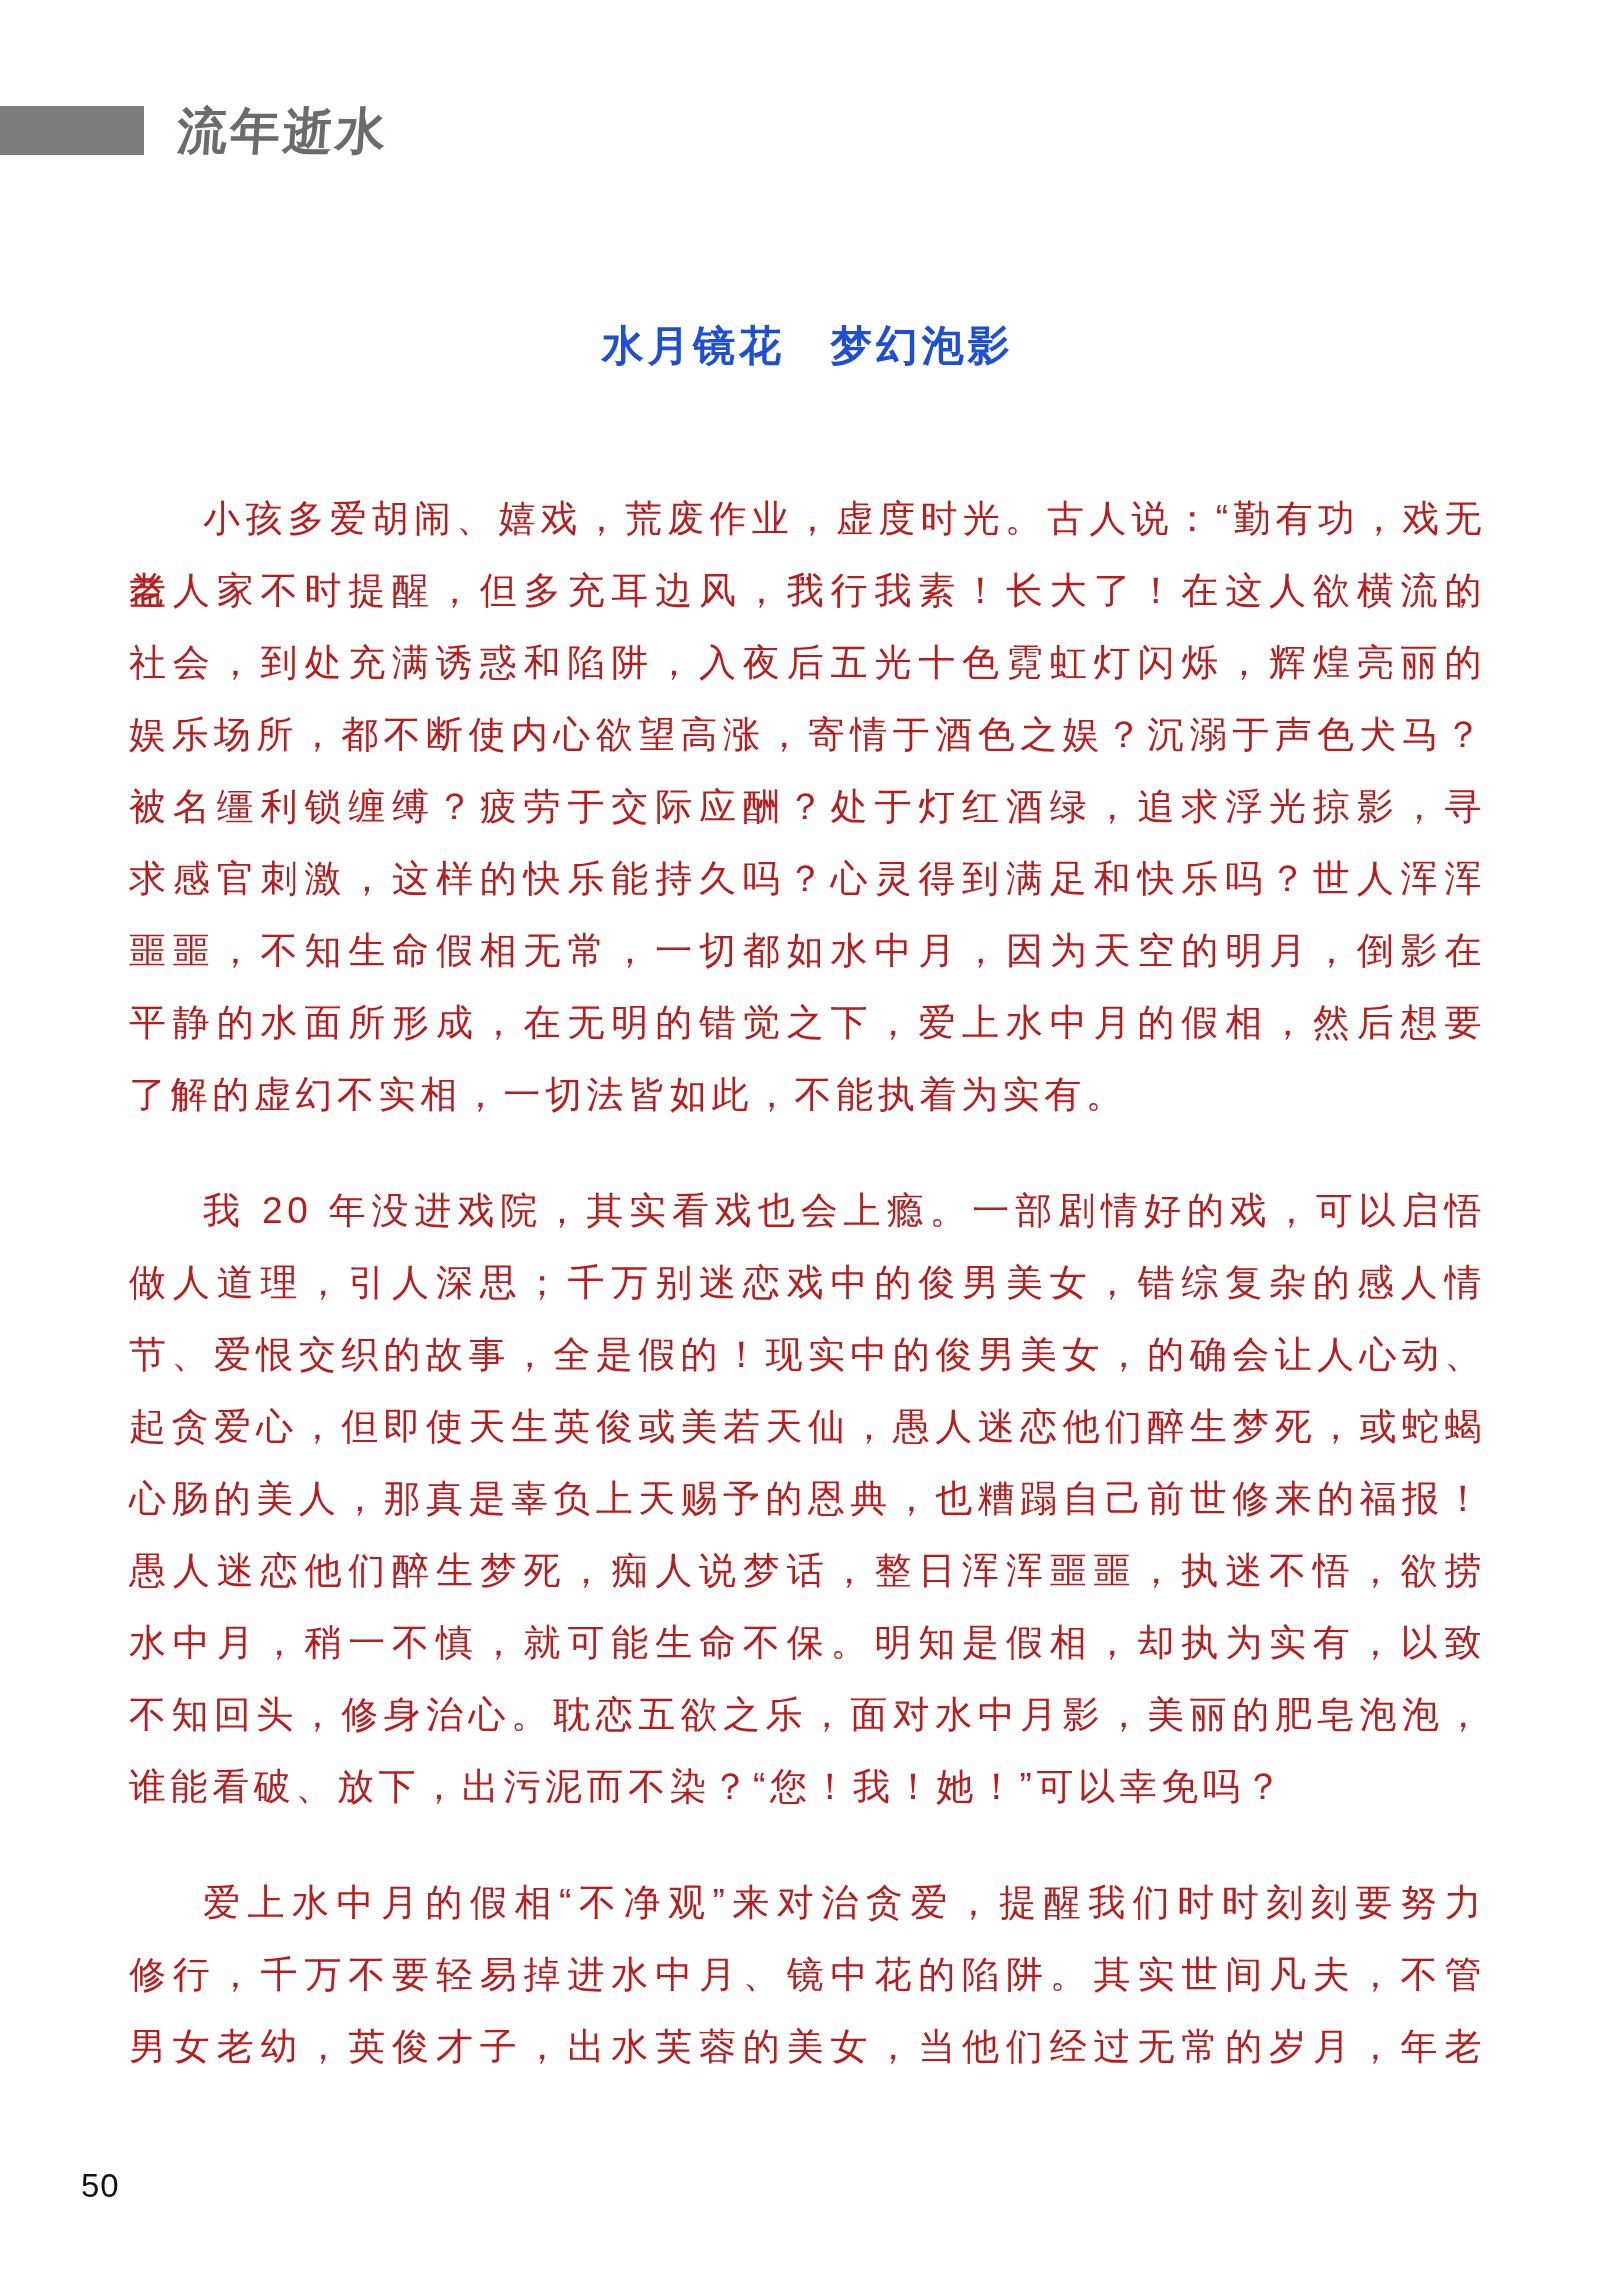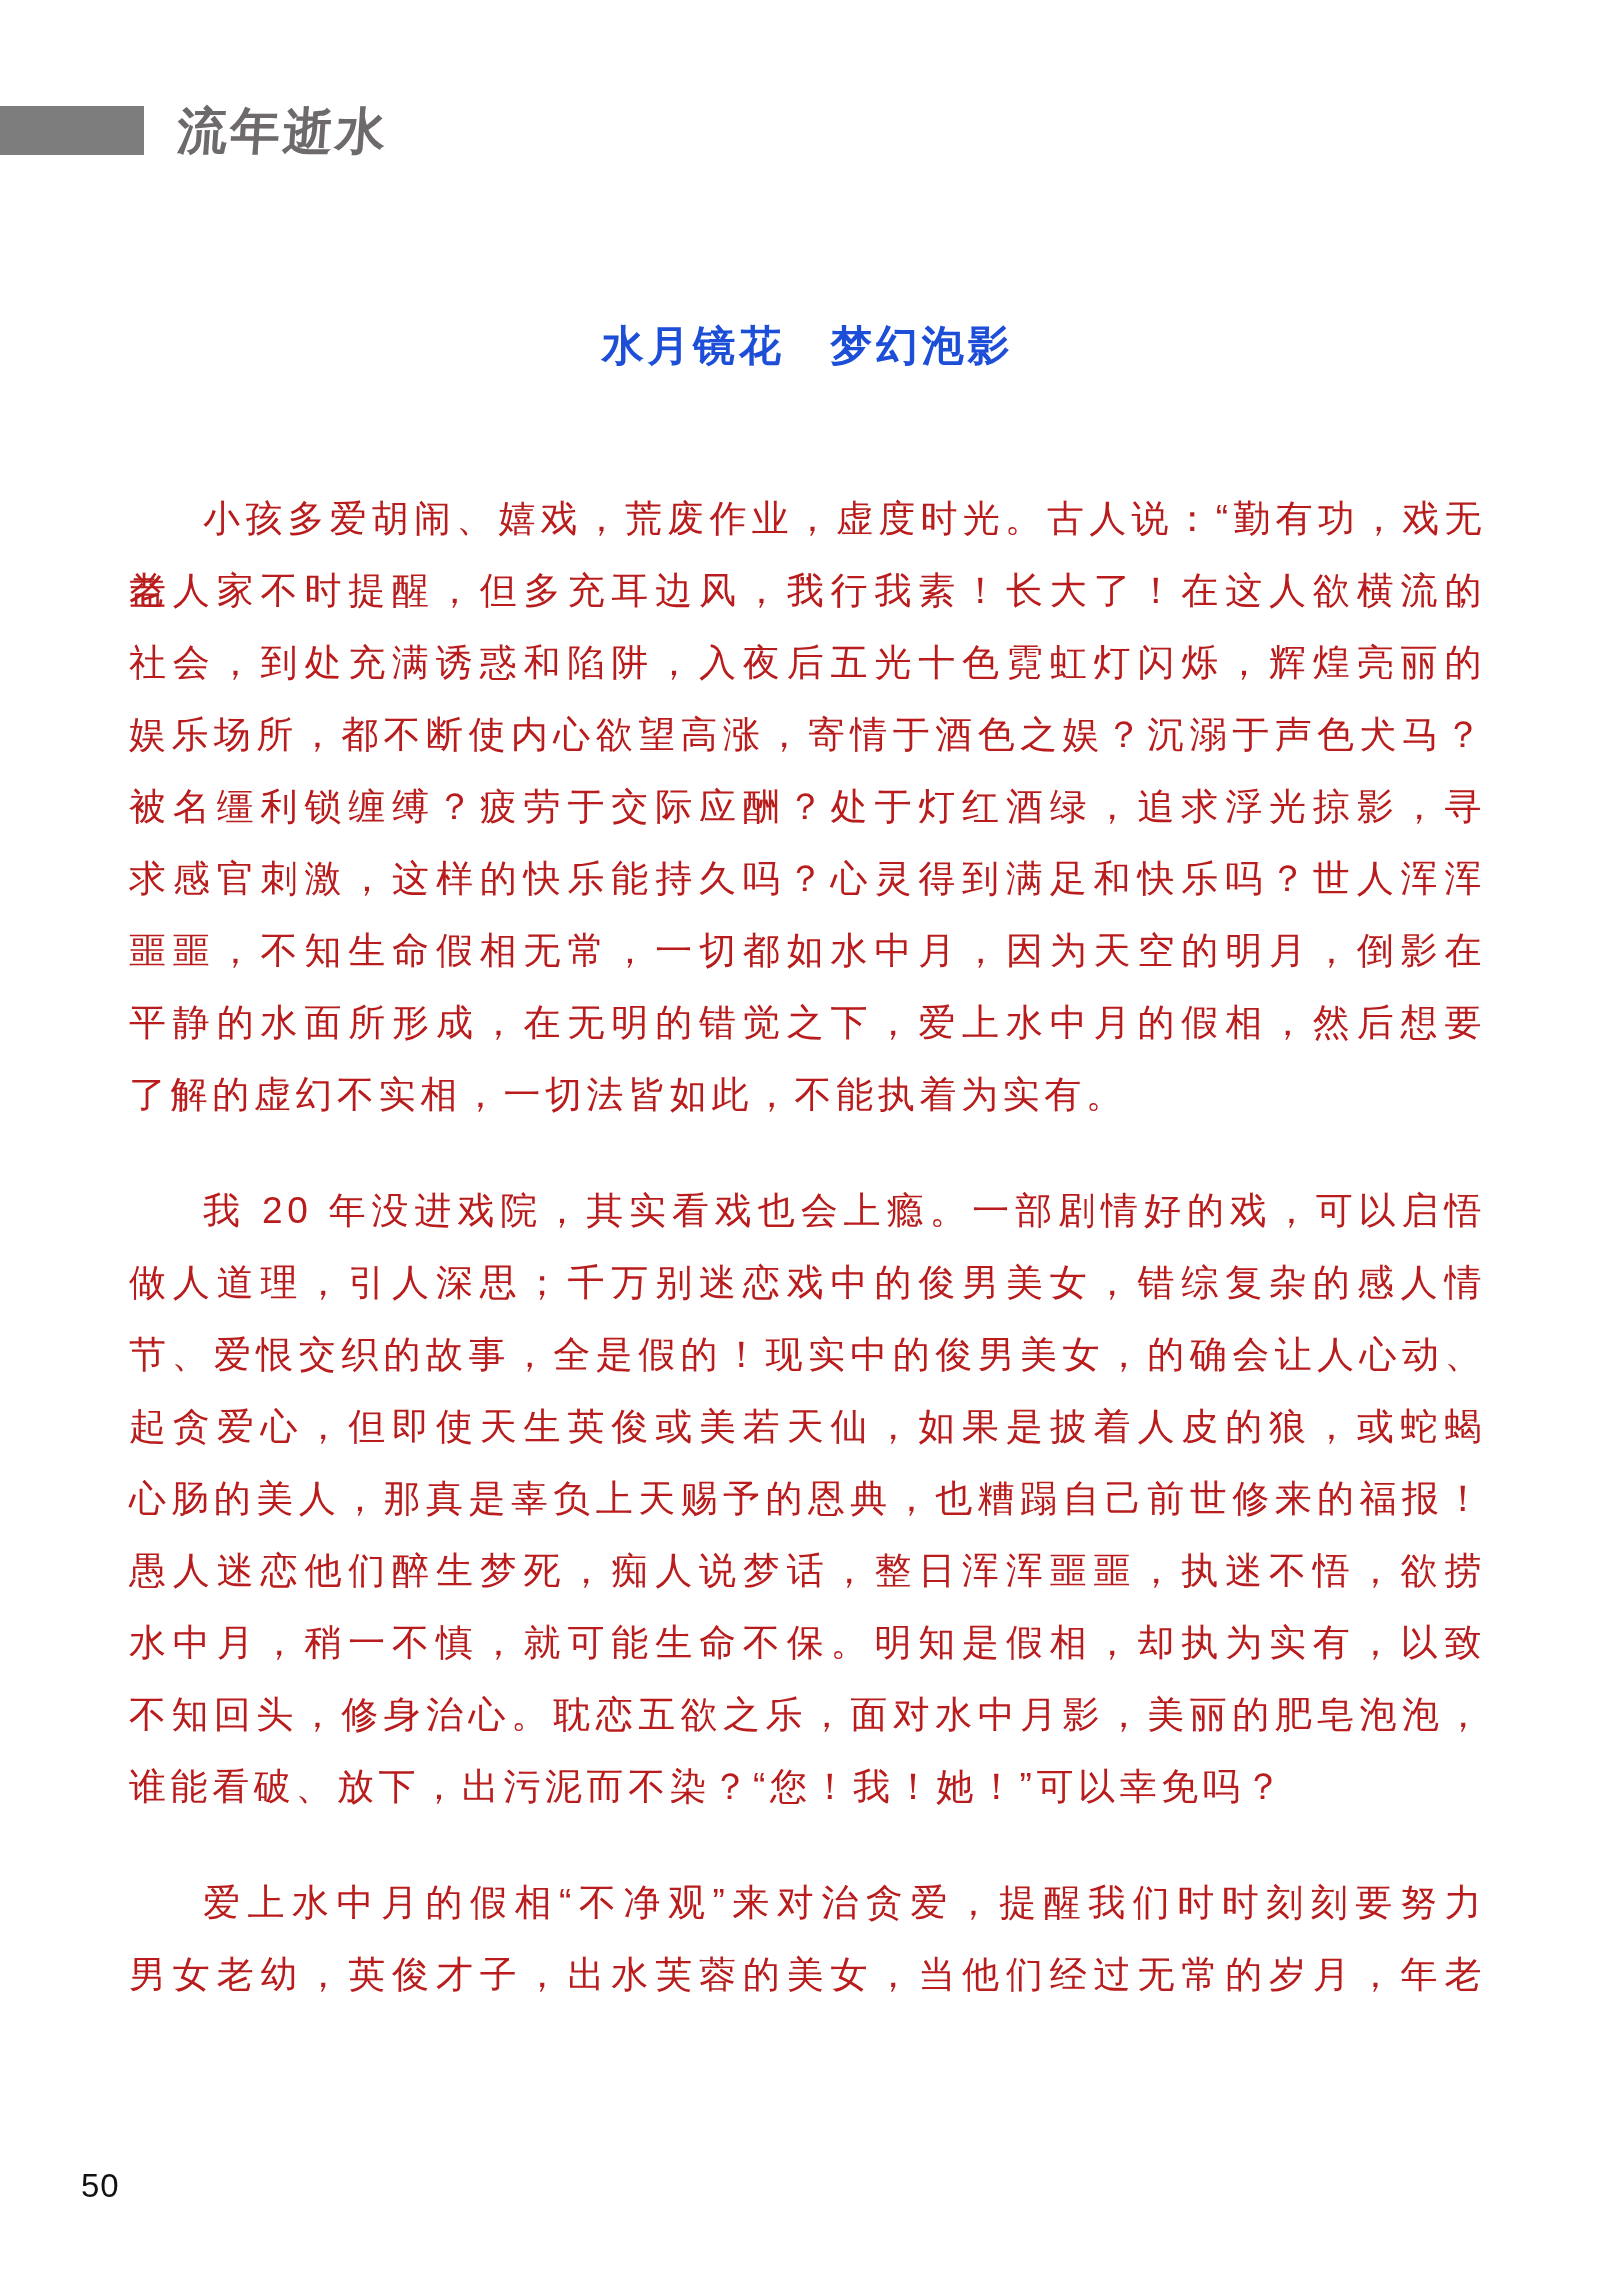--- a/index.html
+++ b/index.html
@@ -99,29 +99,30 @@
           <div class="line just">被名缰利锁缠缚？疲劳于交际应酬？处于灯红酒绿，追求浮光掠影，寻</div>
           <div class="line just">求感官刺激，这样的快乐能持久吗？心灵得到满足和快乐吗？世人浑浑</div>
           <div class="line just">噩噩，不知生命假相无常，一切都如水中月，因为天空的明月，倒影在</div>
           <div class="line just">平静的水面所形成，在无明的错觉之下，爱上水中月的假相，然后想要</div>
           <div class="line">了解的虚幻不实相，一切法皆如此，不能执着为实有。</div>
         </div>
         <div class="para">
           <div class="line indent just">我 20 年没进戏院，其实看戏也会上瘾。一部剧情好的戏，可以启悟</div>
           <div class="line just">做人道理，引人深思；千万别迷恋戏中的俊男美女，错综复杂的感人情</div>
           <div class="line just">节、爱恨交织的故事，全是假的！现实中的俊男美女，的确会让人心动、</div>
-          <div class="line just">起贪爱心，但即使天生英俊或美若天仙，如果是披着人皮的狼，或蛇蝎</div>
+          <div class="line just">起贪爱心，但即使天生英俊或美若天仙，愚人迷恋他们醉生梦死，或蛇蝎</div>
           <div class="line just">心肠的美人，那真是辜负上天赐予的恩典，也糟蹋自己前世修来的福报！</div>
           <div class="line just">愚人迷恋他们醉生梦死，痴人说梦话，整日浑浑噩噩，执迷不悟，欲捞</div>
           <div class="line just">水中月，稍一不慎，就可能生命不保。明知是假相，却执为实有，以致</div>
           <div class="line just">不知回头，修身治心。耽恋五欲之乐，面对水中月影，美丽的肥皂泡泡，</div>
           <div class="line">谁能看破、放下，出污泥而不染？“您！我！她！”可以幸免吗？</div>
         </div>
         <div class="para">
           <div class="line indent just">爱上水中月的假相“不净观”来对治贪爱，提醒我们时时刻刻要努力</div>
+          <div class="line just">修行，千万不要轻易掉进水中月、镜中花的陷阱。其实世间凡夫，不管</div>
           <div class="line just">男女老幼，英俊才子，出水芙蓉的美女，当他们经过无常的岁月，年老</div>
         </div>
       </div>
   </div>
 
   <div class="page-number">50</div>
 
 </div>
 
 

